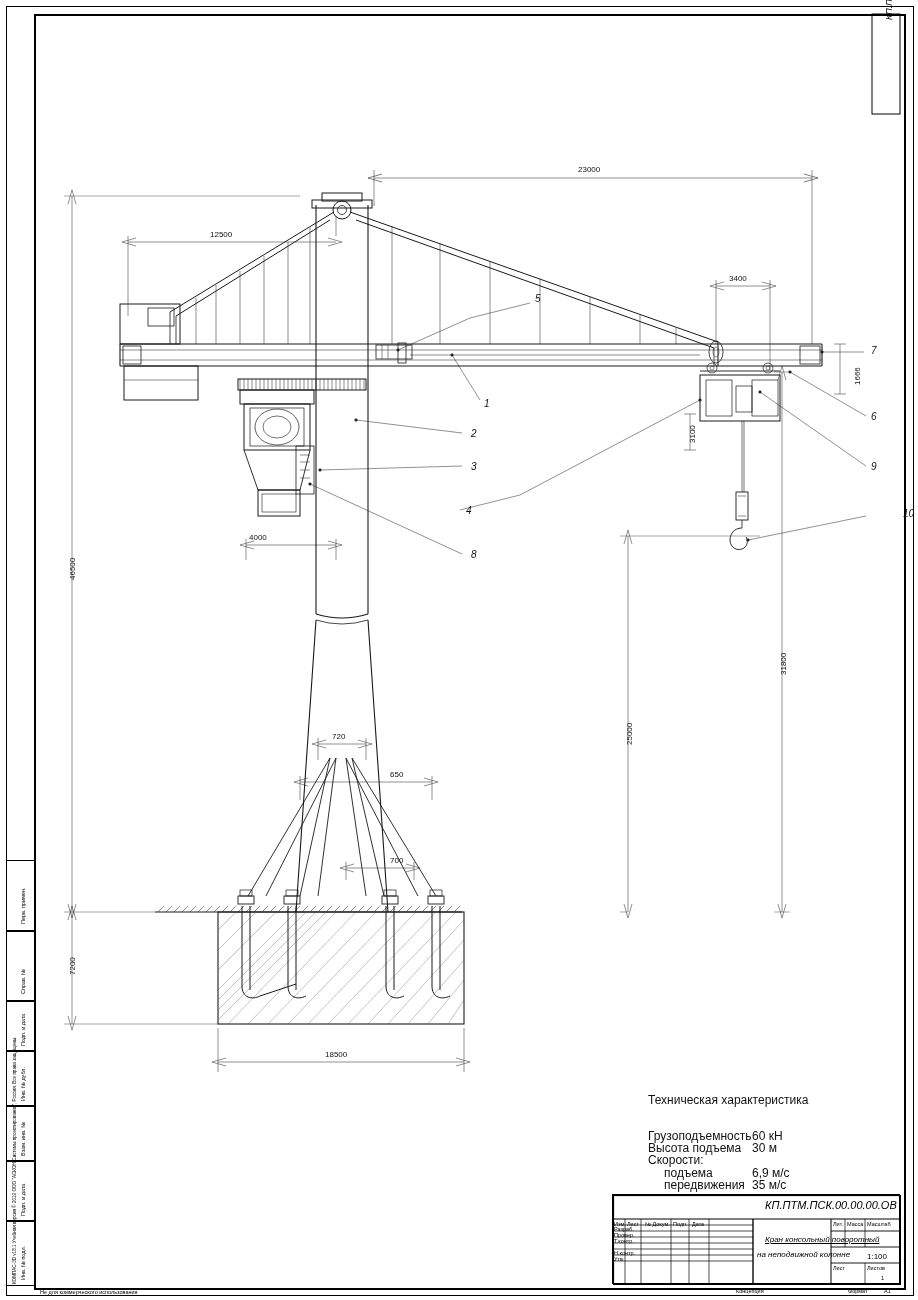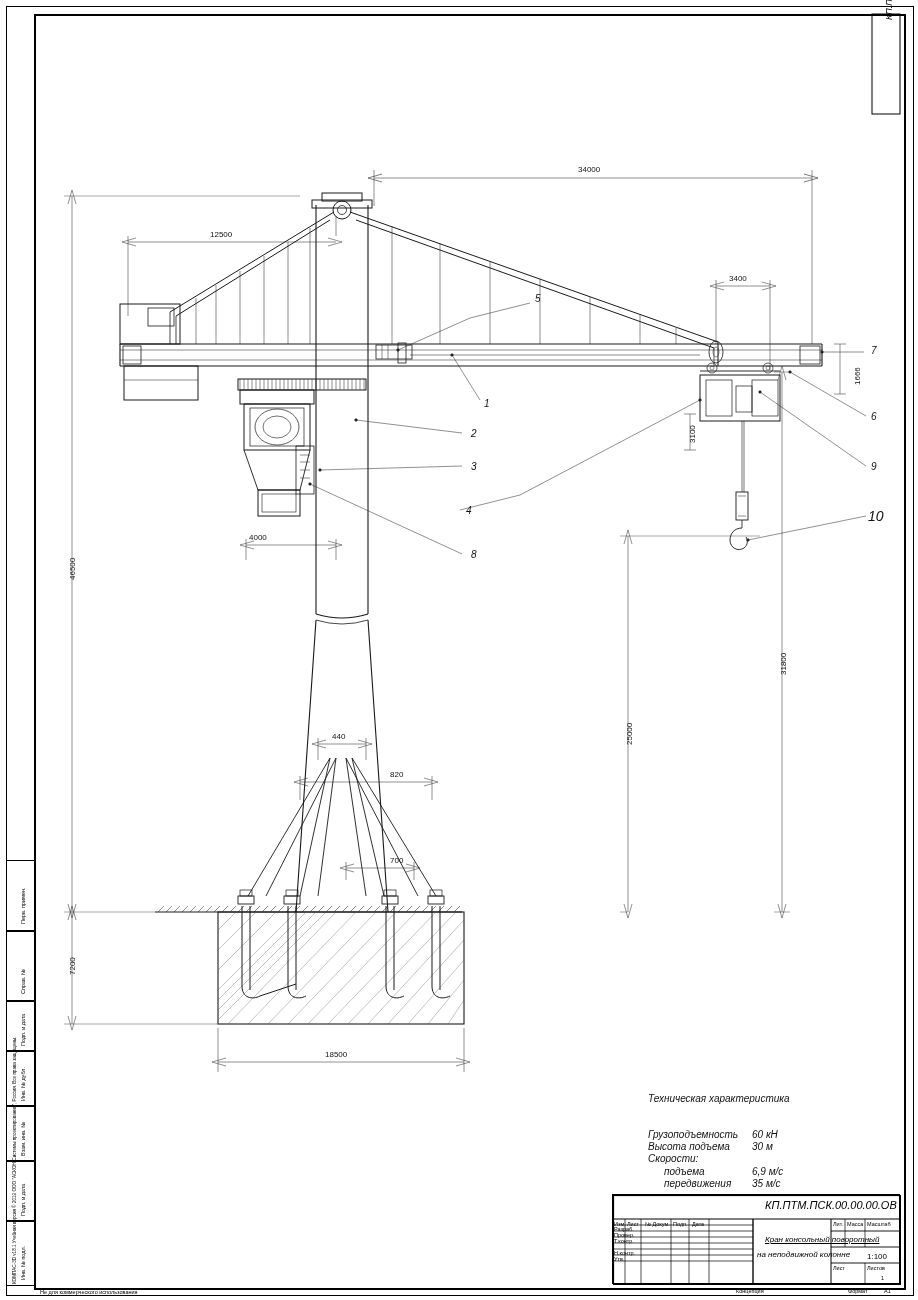--- a/index.html
+++ b/index.html
@@ -24,21 +24,21 @@
   svg{position:absolute;left:0;top:0;}
   
   .lblock{position:absolute;border:1px solid #000;}
   .lbl-txt{position:absolute;font-size:5.5px;white-space:nowrap;transform-origin:0 0;transform:rotate(-90deg);}
   
   .tb{position:absolute;left:612px;top:1194px;width:288px;height:90px;border:1px solid #000;box-sizing:border-box;}
   .tb div{position:absolute;box-sizing:border-box;}
   .tbtxt{position:absolute;font-size:5.5px;white-space:nowrap;color:#000;}
   .tbbig{position:absolute;font-size:11px;font-style:italic;white-space:nowrap;color:#000;}
   .tbmed{position:absolute;font-size:8px;font-style:italic;white-space:nowrap;color:#000;}
-  .specs{position:absolute;font-size:10px;font-style:italic;white-space:nowrap;color:#111;}
+  .specs{position:absolute;font-size:12px;white-space:nowrap;color:#111;}
   .code-vert{position:absolute;font-size:9px;font-style:italic;white-space:nowrap;transform-origin:0 0;transform:rotate(-90deg);}
   .bottomnote{position:absolute;font-size:5.5px;white-space:nowrap;}
 </style>
 </head>
 <body>
 
 <div id="sheet">
 
   <div class="frame-outer"></div>
   <div class="frame-inner"></div>
@@ -276,45 +276,45 @@
         <path d="M310 484 L462 554"></path>
           <circle cx="310" cy="484" r="1.3" fill="#222"></circle>
         <path d="M760 392 L866 466"></path>
           <circle cx="760" cy="392" r="1.3" fill="#222"></circle>
         <path d="M748 540 L866 516"></path>
           <circle cx="748" cy="540" r="1.3" fill="#222"></circle>
       </g>
     </g>
   </svg>
 
-  <div class="txt" style="left:578px;top:165px;">34000</div>
+  <div class="txt" style="left:578px;top:165px;">23000</div>
   <div class="txt" style="left:210px;top:230px;">12500</div>
   <div class="txt" style="left:729px;top:274px;">3400</div>
   <div class="txt vert" style="left:68px;top:580px;transform:rotate(-90deg);">46500</div>
   <div class="txt vert" style="left:68px;top:975px;transform:rotate(-90deg);">7200</div>
   <div class="txt" style="left:249px;top:533px;">4000</div>
   <div class="txt vert" style="left:853px;top:385px;transform:rotate(-90deg);">1666</div>
   <div class="txt vert" style="left:688px;top:443px;transform:rotate(-90deg);">3100</div>
   <div class="txt vert" style="left:625px;top:745px;transform:rotate(-90deg);">25000</div>
   <div class="txt vert" style="left:779px;top:675px;transform:rotate(-90deg);">31800</div>
-  <div class="txt" style="left:332px;top:732px;">440</div>
-  <div class="txt" style="left:390px;top:770px;">820</div>
+  <div class="txt" style="left:332px;top:732px;">720</div>
+  <div class="txt" style="left:390px;top:770px;">650</div>
   <div class="txt" style="left:390px;top:856px;">700</div>
   <div class="txt" style="left:325px;top:1050px;">18500</div>
 
   <div class="txt it" style="left:484px;top:398px;font-size:10px;">1</div>
   <div class="txt it" style="left:471px;top:428px;font-size:10px;">2</div>
   <div class="txt it" style="left:471px;top:461px;font-size:10px;">3</div>
   <div class="txt it" style="left:466px;top:505px;font-size:10px;">4</div>
   <div class="txt it" style="left:535px;top:293px;font-size:10px;">5</div>
   <div class="txt it" style="left:871px;top:411px;font-size:10px;">6</div>
   <div class="txt it" style="left:871px;top:345px;font-size:10px;">7</div>
   <div class="txt it" style="left:471px;top:549px;font-size:10px;">8</div>
   <div class="txt it" style="left:871px;top:461px;font-size:10px;">9</div>
-  <div class="txt it" style="left:868px;top:508px;font-size:14px;">10</div>
+  <div class="txt it" style="left:903px;top:508px;font-size:10px;">10</div>
 
   <div class="specs" style="left:648px;top:1093px;">Техническая характеристика</div>
   <div class="specs" style="left:648px;top:1129px;">Грузоподъемность</div>
   <div class="specs" style="left:752px;top:1129px;">60 кН</div>
   <div class="specs" style="left:648px;top:1141px;">Высота подъема</div>
   <div class="specs" style="left:752px;top:1141px;">30 м</div>
   <div class="specs" style="left:648px;top:1153px;">Скорости:</div>
   <div class="specs" style="left:664px;top:1166px;">подъема</div>
   <div class="specs" style="left:752px;top:1166px;">6,9 м/с</div>
   <div class="specs" style="left:664px;top:1178px;">передвижения</div>

